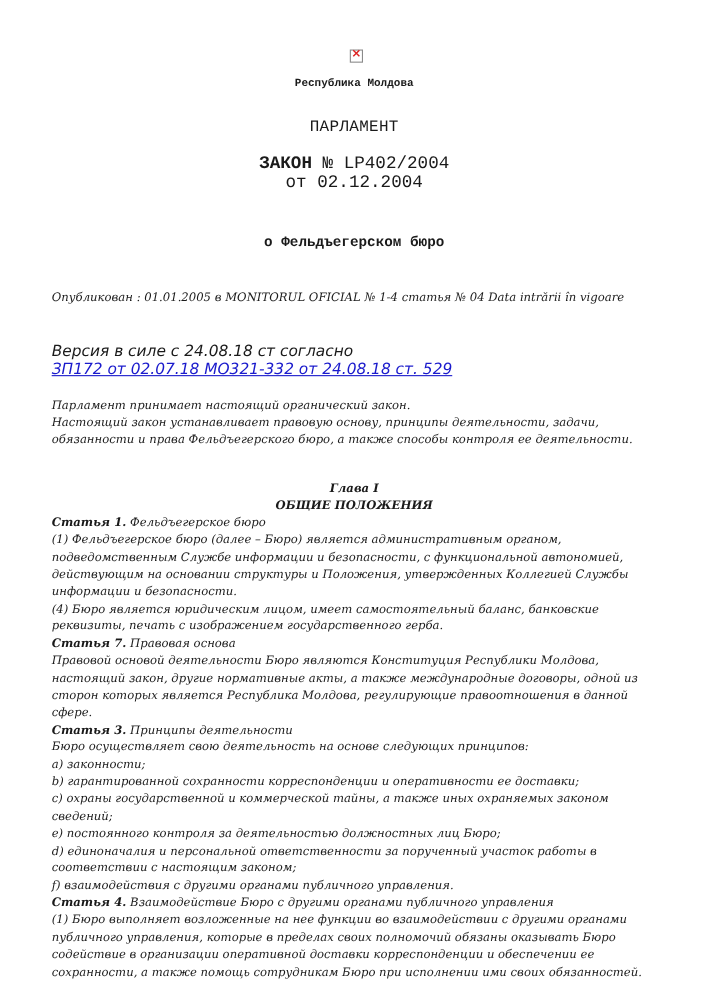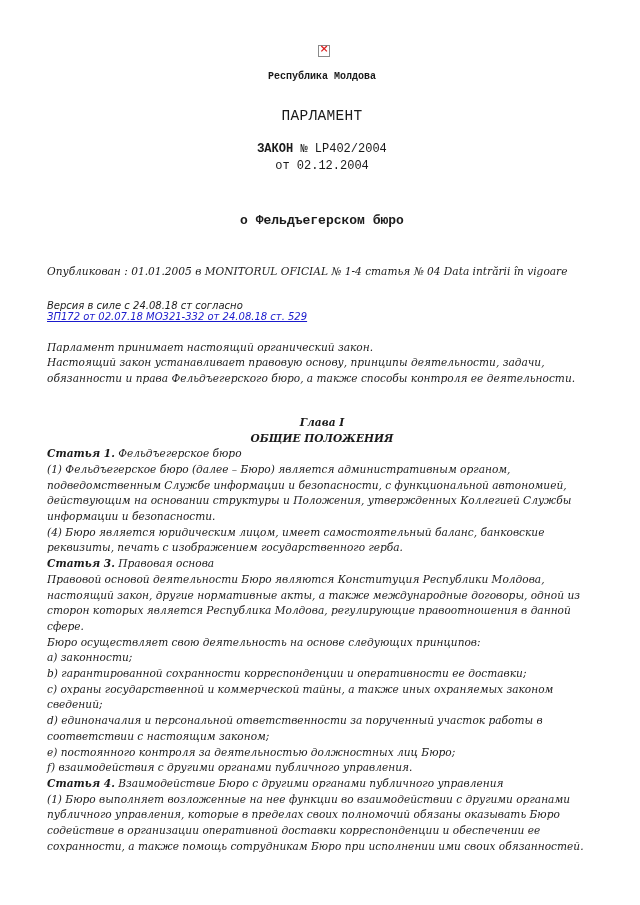--- a/index.html
+++ b/index.html
@@ -6,26 +6,26 @@
     body { width: 640px; height: 905px; overflow: hidden; position: relative;
            font-family: "DejaVu Serif", serif; color: #1a1a1a; }
     .page { position: absolute; left: 47px; top: 44px; width: 550px; }
     .center { text-align: center; font-family: Liberation Mono, monospace; }
     .img-ph { display: inline-block; width: 10px; height: 10px; border: 1px solid #8a8a8a;
               position: relative; margin-left: 4px; }
     .img-ph::after { content: "×"; position: absolute; left: 0; top: -4px; width: 10px;
                      text-align: center; color: #d22; font-size: 11px; font-weight: bold; font-family: "DejaVu Sans", sans-serif; }
     .republic { font-size: 10px; font-weight: bold; margin-top: 9px; }
     .parliament { font-size: 14.5px; margin-top: 26px; letter-spacing: 0.3px; }
-    .law-num { font-size: 12px; margin-top: 17px; line-height: 17px; }
+    .law-num { font-size: 16px; margin-top: 17px; line-height: 17px; }
     .law-num b { font-weight: bold; }
     .law-title { font-size: 13px; font-weight: bold; margin-top: 38px; }
     .small { font-size: 10.6px; line-height: 15.7px; font-style: italic; }
     .published { margin-top: 36px; }
-    .version { margin-top: 20px; font-style: italic; font-family: "DejaVu Sans", sans-serif; font-size: 10px; }
+    .version { margin-top: 32px; font-style: italic; font-family: "DejaVu Sans", sans-serif; font-size: 14px; }
     .version a { color: #1a1acc; text-decoration: underline; }
     .preamble { margin-top: 18px; }
     .chapter { margin-top: 28px; font-weight: bold; text-align: center; }
     .articles { }
     .articles p { margin: 0; }
     .art-head b { font-weight: bold; }
   </style>
 </head>
 <body>
 
@@ -57,27 +57,28 @@
     <div>Глава I</div>
     <div>ОБЩИЕ ПОЛОЖЕНИЯ</div>
   </div>
 
   <div class="small articles">
 
     <p class="art-head"><b>Статья 1.</b> <span>Фельдъегерское бюро</span></p>
     <p>(1) Фельдъегерское бюро (далее – Бюро) является административным органом, подведомственным Службе информации и безопасности, с функциональной автономией, действующим на основании структуры и Положения, утвержденных Коллегией Службы информации и безопасности.</p>
     <p>(4) Бюро является юридическим лицом, имеет самостоятельный баланс, банковские реквизиты, печать с изображением государственного герба.</p>
 
-    <p class="art-head"><b>Статья 3.</b> <span>Правовая основа</span></p>
+    <p class="art-head"><b>Статья 7.</b> <span>Правовая основа</span></p>
     <p>Правовой основой деятельности Бюро являются Конституция Республики Молдова, настоящий закон, другие нормативные акты, а также международные договоры, одной из сторон которых является Республика Молдова, регулирующие правоотношения в данной сфере.</p>
 
+    <p class="art-head"><b>Статья 3.</b> <span>Принципы деятельности</span></p>
     <p>Бюро осуществляет свою деятельность на основе следующих принципов:</p>
     <p>a) законности;</p>
     <p>b) гарантированной сохранности корреспонденции и оперативности ее доставки;</p>
     <p>c) охраны государственной и коммерческой тайны, а также иных охраняемых законом сведений;</p>
+    <p>e) постоянного контроля за деятельностью должностных лиц Бюро;</p>
     <p>d) единоначалия и персональной ответственности за порученный участок работы в соответствии с настоящим законом;</p>
-    <p>e) постоянного контроля за деятельностью должностных лиц Бюро;</p>
     <p>f) взаимодействия с другими органами публичного управления.</p>
 
     <p class="art-head"><b>Статья 4.</b> <span>Взаимодействие Бюро с другими органами публичного управления</span></p>
     <p>(1) Бюро выполняет возложенные на нее функции во взаимодействии с другими органами публичного управления, которые в пределах своих полномочий обязаны оказывать Бюро содействие в организации оперативной доставки корреспонденции и обеспечении ее сохранности, а также помощь сотрудникам Бюро при исполнении ими своих обязанностей.</p>
   </div>
 </div>
 
 </body></html>

